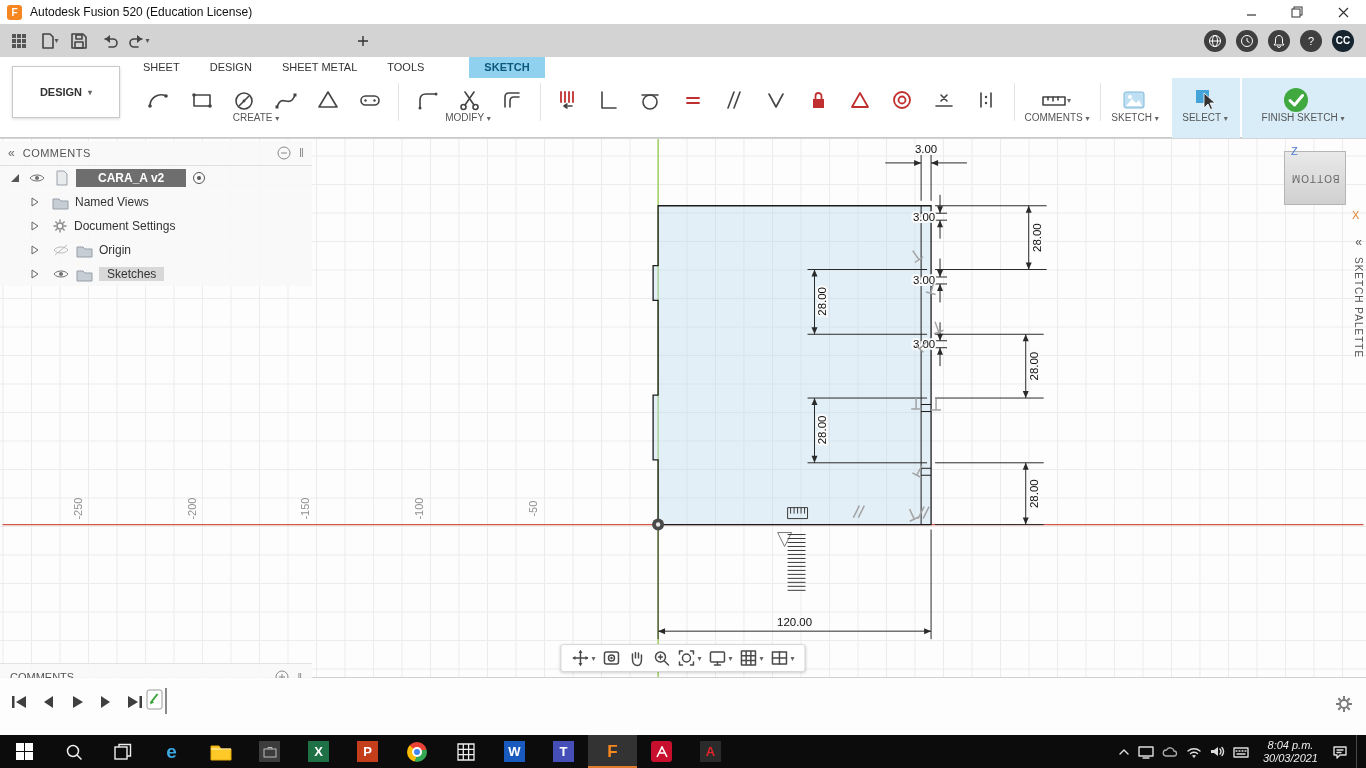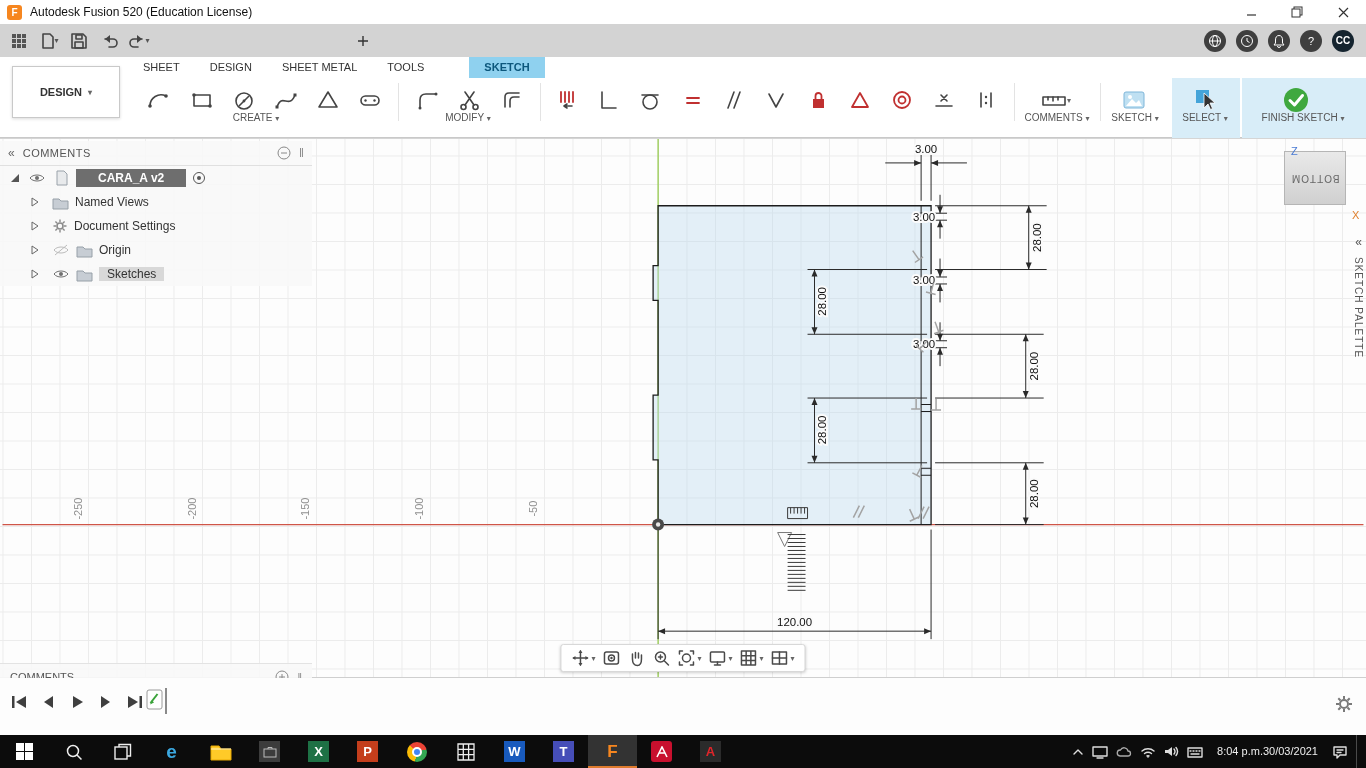--- a/index.html
+++ b/index.html
@@ -108,21 +108,21 @@
   .tile.dark { background:#3c3c3c; } .tile.red { background:#c8102e; border-radius:3px; }
   .tile.acrobat { background:#2b2b2b; color:#e1252a; }
   .fusion-f { color:#f6861f; font-size:17px; font-weight:bold; }
   .edge-e { color:#3ba8e0; font-size:19px; font-weight:bold; }
   .chrome { position:relative; width:20px; height:20px; border-radius:50%; background:conic-gradient(from -45deg,#ea4335 0 33%,#34a853 0 66%,#fbbc05 0 100%); }
   .chrome span { position:absolute; left:5px; top:5px; width:10px; height:10px; border-radius:50%; background:#4285f4; border:2px solid #fff; }
   .winlogo { display:grid; grid-template-columns:8px 8px; grid-template-rows:8px 8px; gap:1px; }
   .winlogo i { background:#fff; }
   .tray { margin-left:auto; display:flex; align-items:center; gap:8px; padding:0 4px; color:#ddd; }
   .tray-icon { stroke:#ddd; fill:none; stroke-width:1.4; stroke-linecap:round; stroke-linejoin:round; }
-  .clock { display:flex; flex-direction:row; align-items:center; justify-content:center; font-size:11px; line-height:12.5px; color:#eee; padding:0 6px; }
+  .clock { display:flex; flex-direction:column; align-items:center; justify-content:center; font-size:11px; line-height:12.5px; color:#eee; padding:0 6px;font-style:italic; }
   .showdesk { width:6px; border-left:1px solid #4a4a4a; height:100%; }
 </style>
 </head>
 <body>
 
 <div id="app">
 
   <div class="titlebar">
     <div class="fusion-logo">
         <span>F</span>

